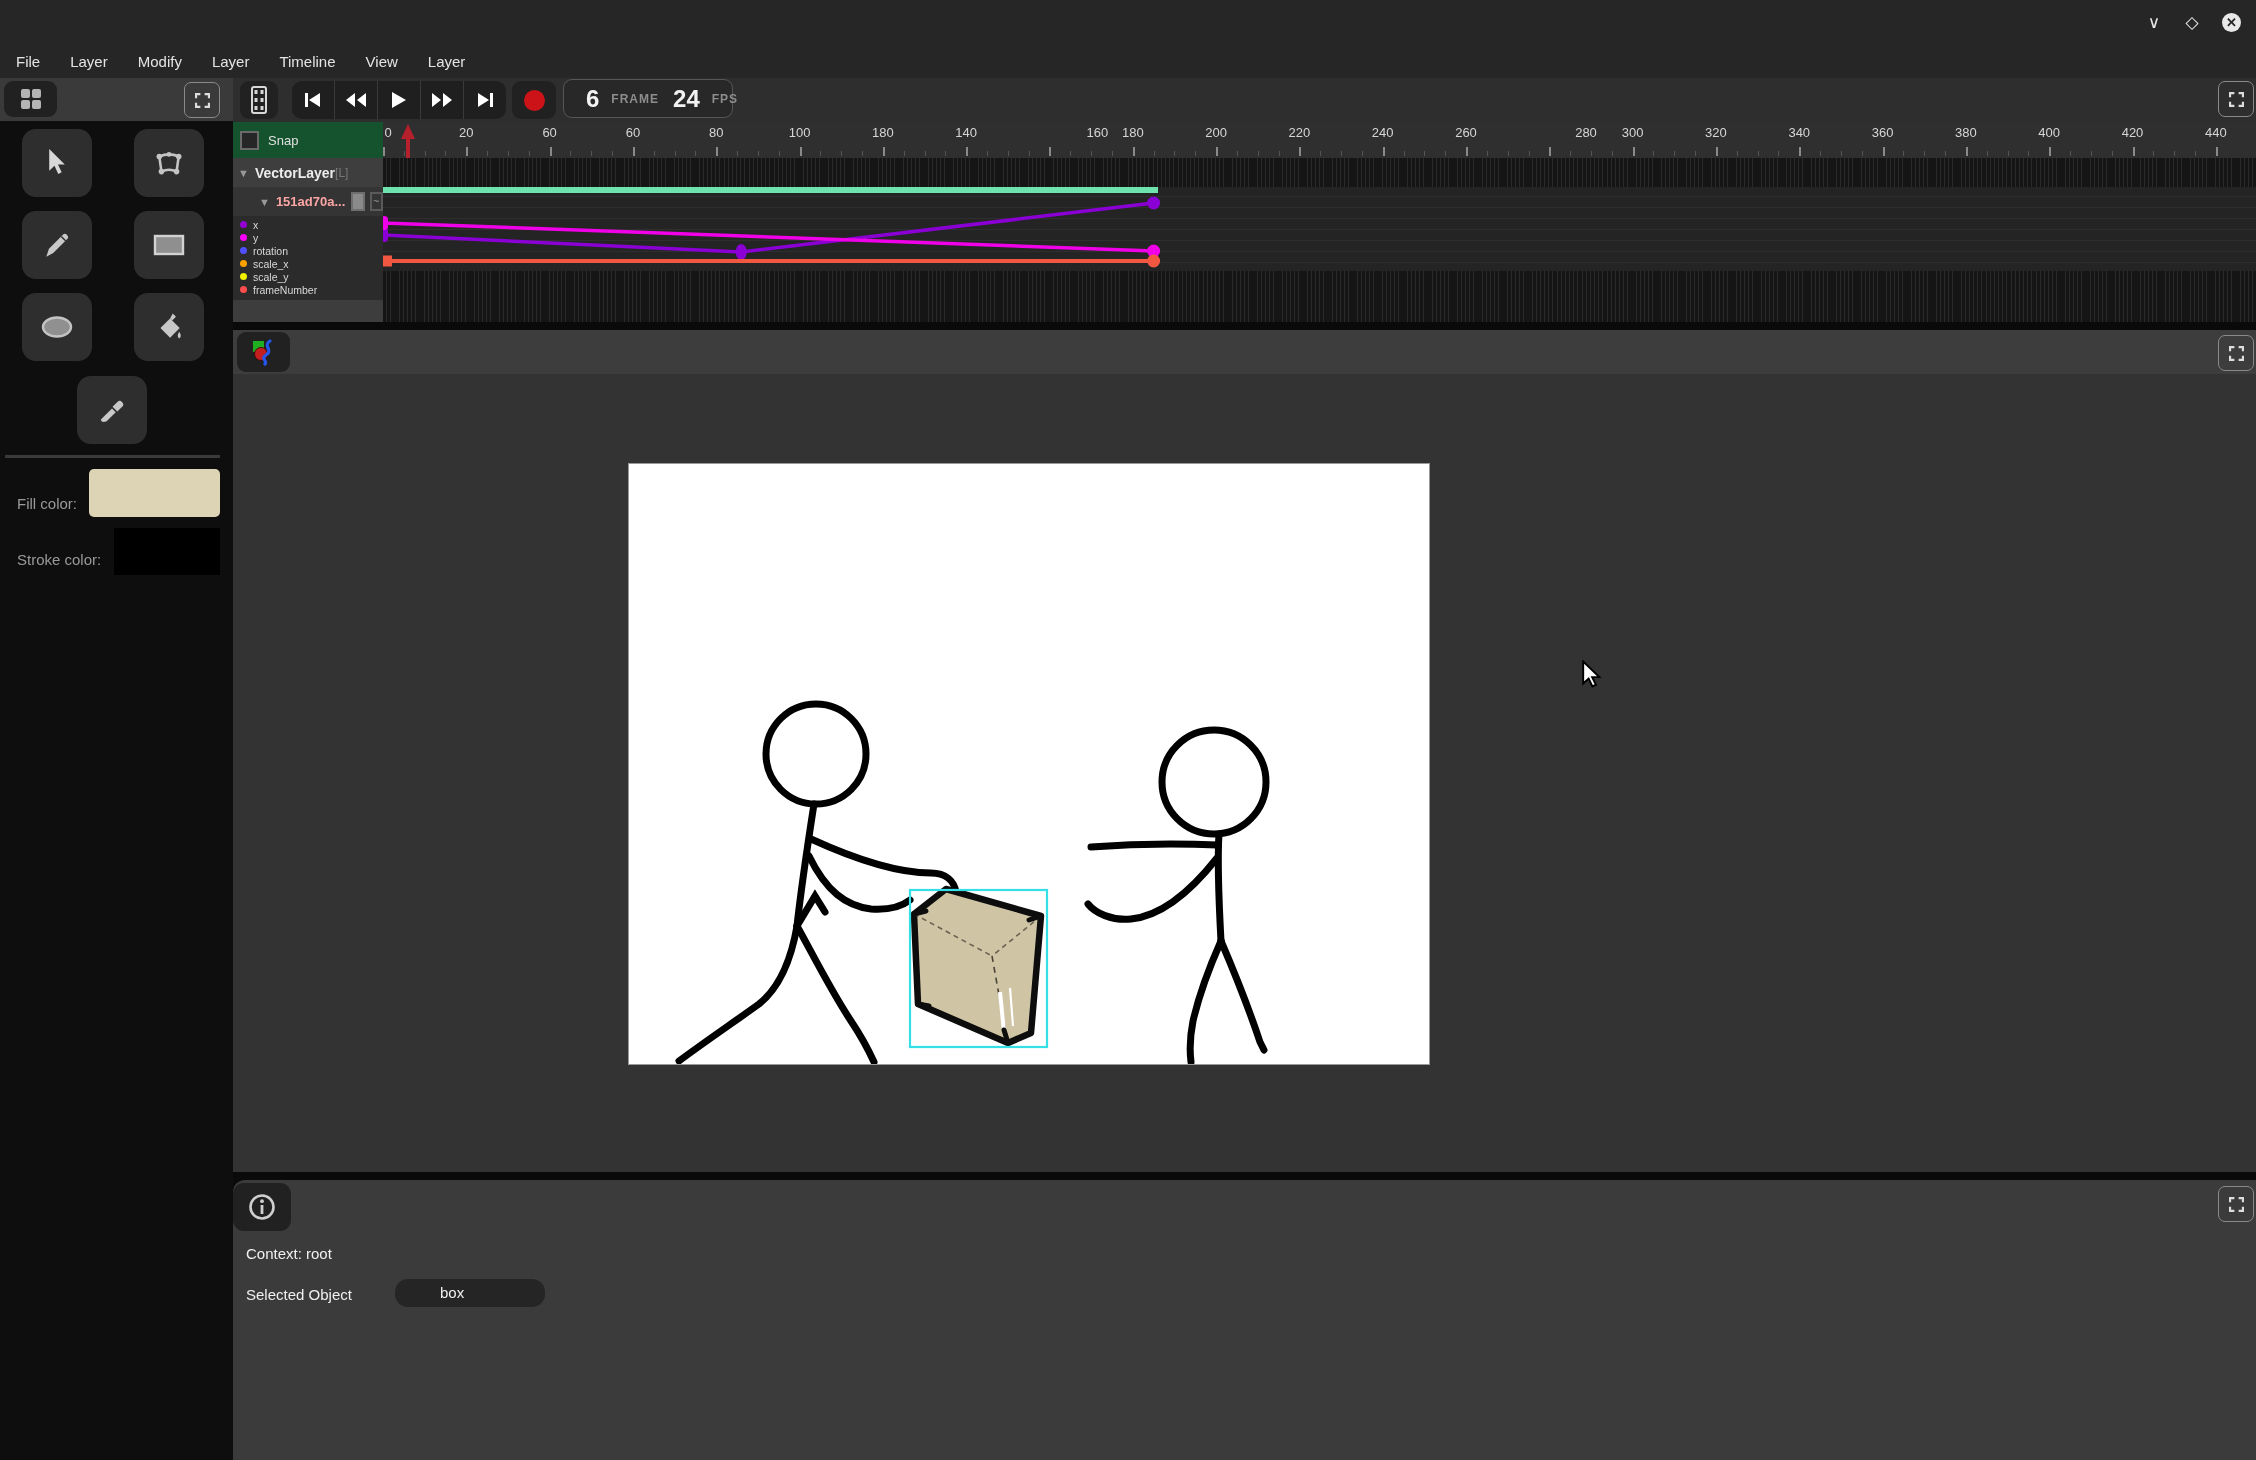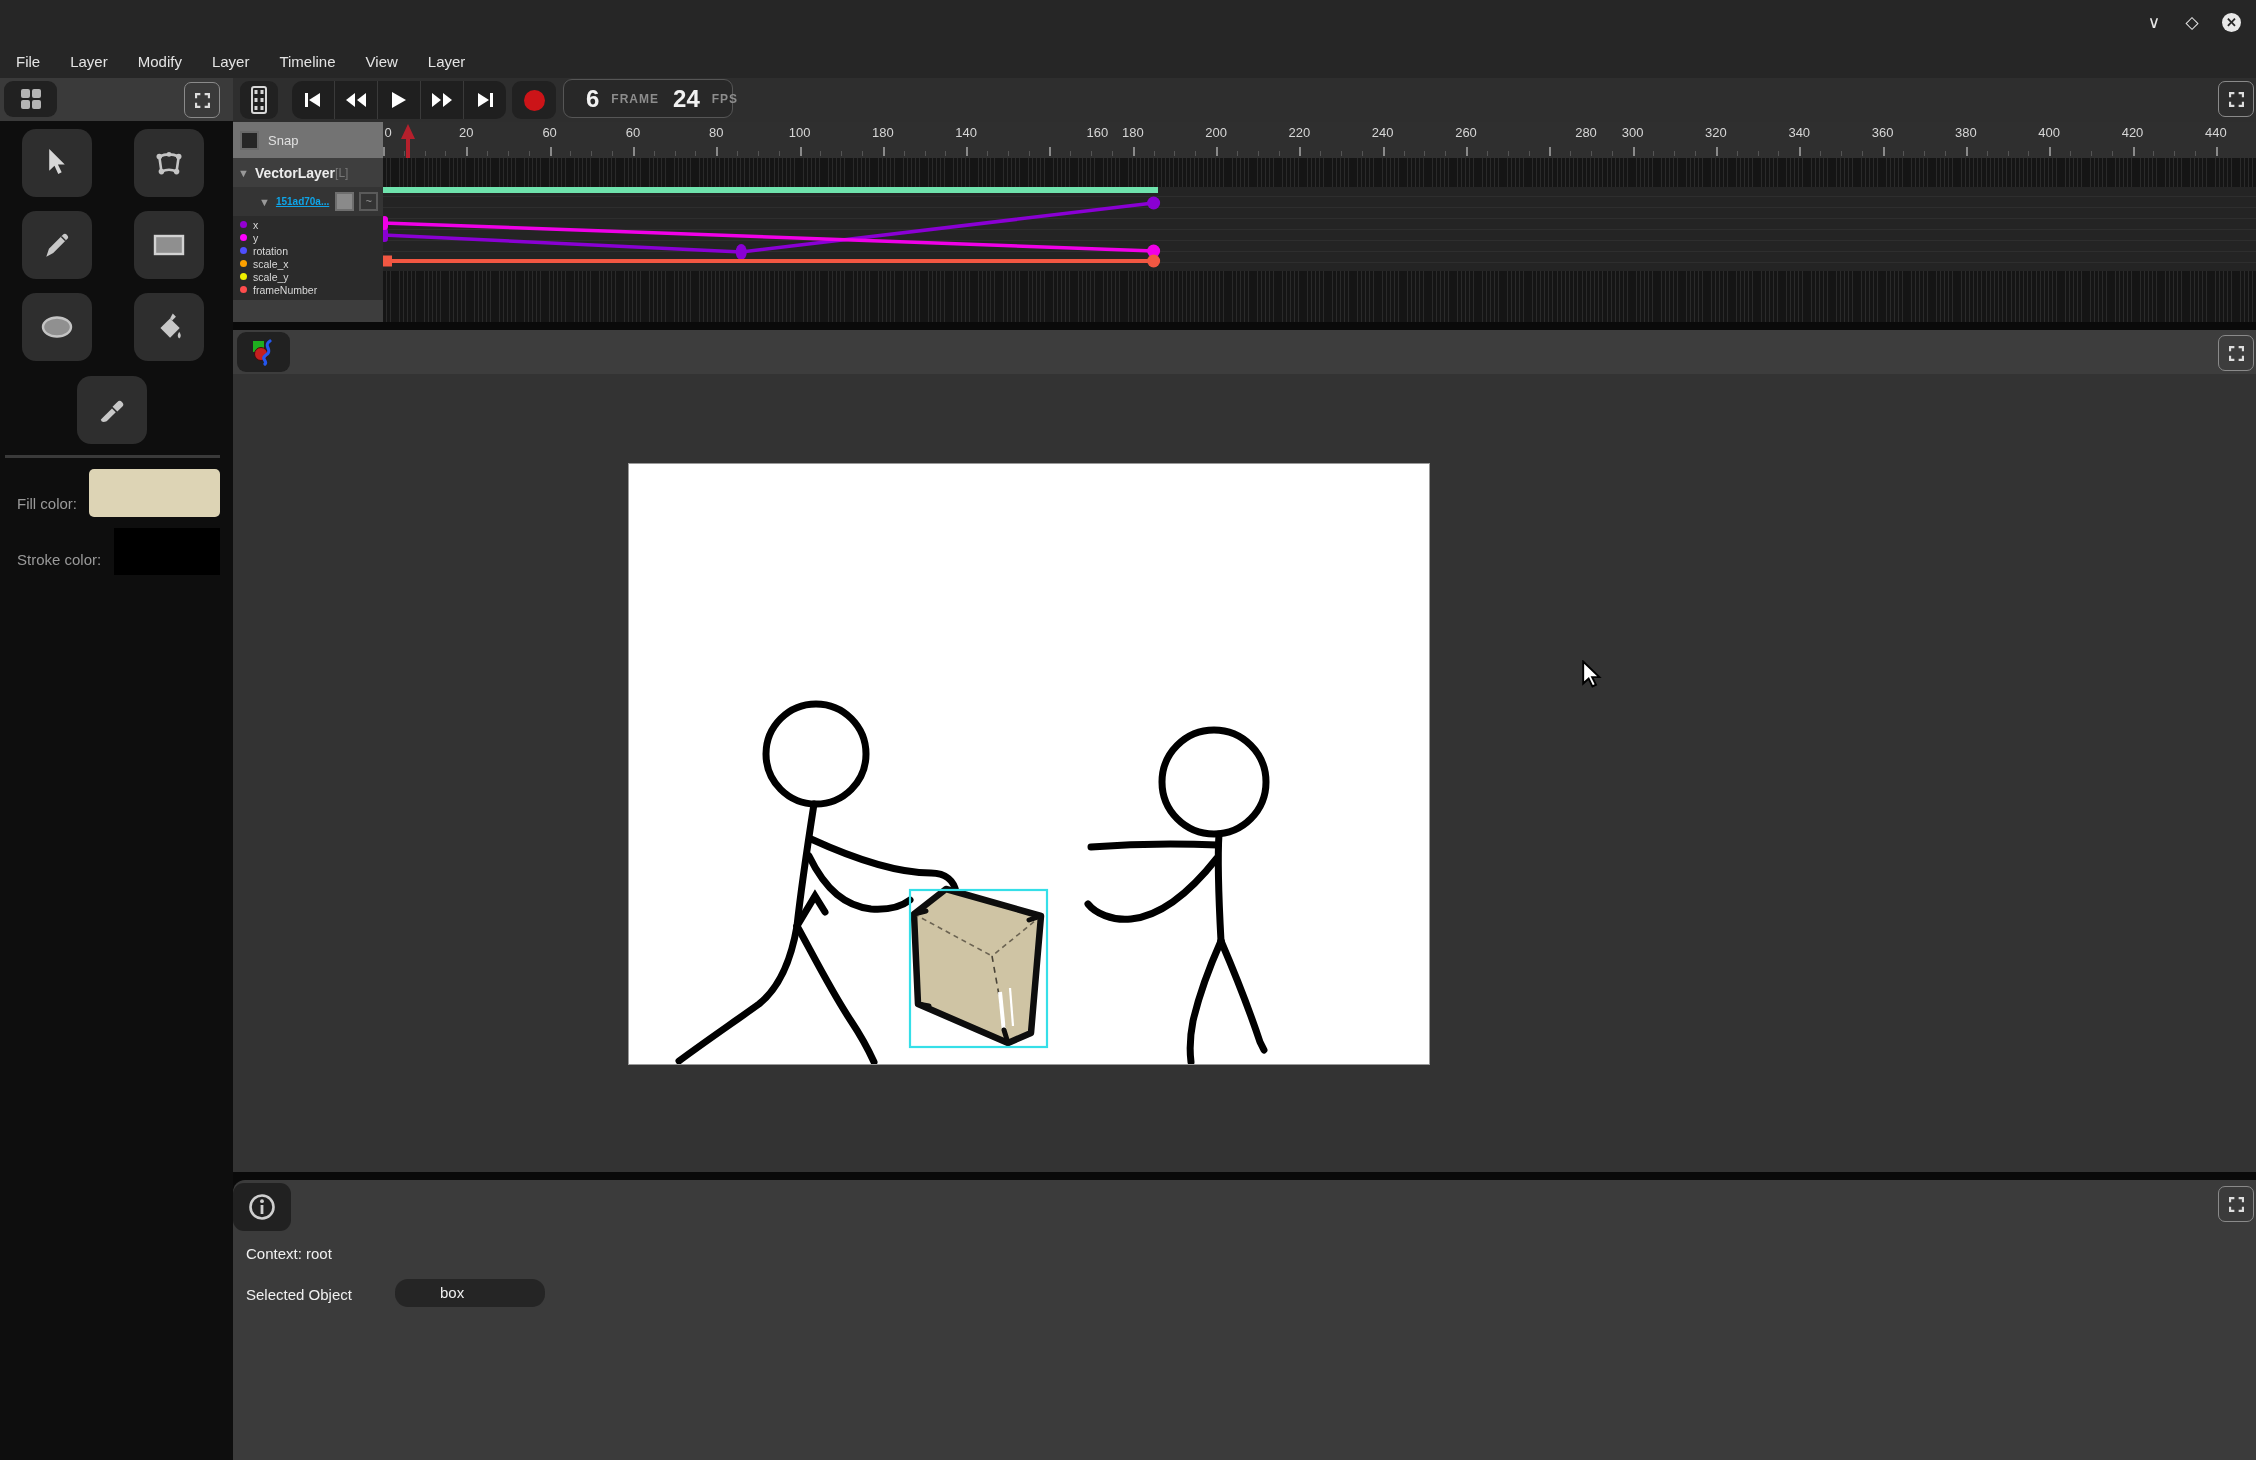--- a/index.html
+++ b/index.html
@@ -26,21 +26,21 @@
   
   #tl-toolbar{left:233px;top:78px;width:2023px;height:44px;background:#2e2e2e;}
   #pb-group{left:59px;top:3px;height:38px;background:#1f1f1f;border-radius:10px;display:flex;}
   .pbcell{width:42px;height:38px;display:flex;align-items:center;justify-content:center;border-left:1px solid #3a3a3a;}
   .pbcell:first-child{border-left:none;}
   #framebox{left:330px;top:1px;width:168px;height:37px;background:#282828;border:1.5px solid #565656;border-radius:9px;
     display:flex;align-items:center;}
   .bignum{color:#f2f2f2;font-size:24px;font-weight:bold;}
   .smlbl{color:#8d8d8d;font-size:12px;font-weight:bold;letter-spacing:1px;margin:0 14px 0 12px;}
   #tl-left{left:233px;top:122px;width:150px;height:200px;background:#2b2b2b;}
-  #snaprow{left:0;top:0;width:150px;height:36px;background:#737373;display:flex;align-items:center;}
+  #snaprow{left:0;top:0;width:150px;height:36px;background:#14532d;display:flex;align-items:center;}
   #layerrow{left:0;top:36px;width:150px;height:29px;background:#3e3e3e;display:flex;align-items:center;}
   #sublayerrow{left:0;top:65px;width:150px;height:29px;background:#343434;display:flex;align-items:center;}
   .caret{color:#999;font-size:11px;margin:0 6px 0 5px;}
   .proprow{display:flex;align-items:center;height:13px;margin-left:7px;}
   .propdot{width:7px;height:7px;border-radius:50%;margin-right:6px;flex:none;}
   .proplbl{color:#d8d8d8;font-size:10.5px;}
   #ruler{left:383px;top:122px;width:1873px;height:36px;background:#2f2f2f;overflow:visible;}
   .rlbl{position:absolute;top:3px;color:#d6d6d6;font-size:13px;transform:translateX(-50%);}
   .tickM{position:absolute;bottom:2px;width:2px;height:9px;background:#8a8a8a;}
   .tickm{position:absolute;bottom:2px;width:1px;height:5px;background:#555;}
@@ -212,21 +212,21 @@
     <div style="width:15px;height:15px;border:2px solid #6a6a6a;margin-left:7px;background:#262626;"></div>
     <span style="color:#e0e0e0;font-size:13px;margin-left:9px;">Snap</span>
   </div>
   <div class="abs" id="layerrow">
     <span class="caret">▼</span>
     <span style="color:#ececec;font-size:14px;font-weight:bold;">VectorLayer</span>
     <span style="color:#777;font-size:12px;">[L]</span>
   </div>
   <div class="abs" id="sublayerrow">
     <span class="caret" style="margin-left:26px;">▼</span>
-    <span style="color:#0ea5e9;font-size:10px;font-weight:bold;text-decoration:underline;">151ad70a...</span>
+    <span style="color:#fca5a5;font-size:13px;font-weight:bold;">151ad70a...</span>
     <span style="width:15px;height:15px;border:2px solid #6e6e6e;background:#8a8a8a;margin-left:6px;display:inline-block;"></span>
     <span style="width:15px;height:15px;border:2px solid #5a5a5a;margin-left:5px;display:inline-block;text-align:center;
           color:#999;font-size:11px;line-height:14px;">~</span>
   </div>
   <div class="abs" id="proplist" style="left:0;top:96px;width:150px;">
       <div class="proprow">
         <span class="propdot" style="background: rgb(148, 0, 211);"></span>
         <span class="proplbl">x</span>
       </div>
       <div class="proprow">

